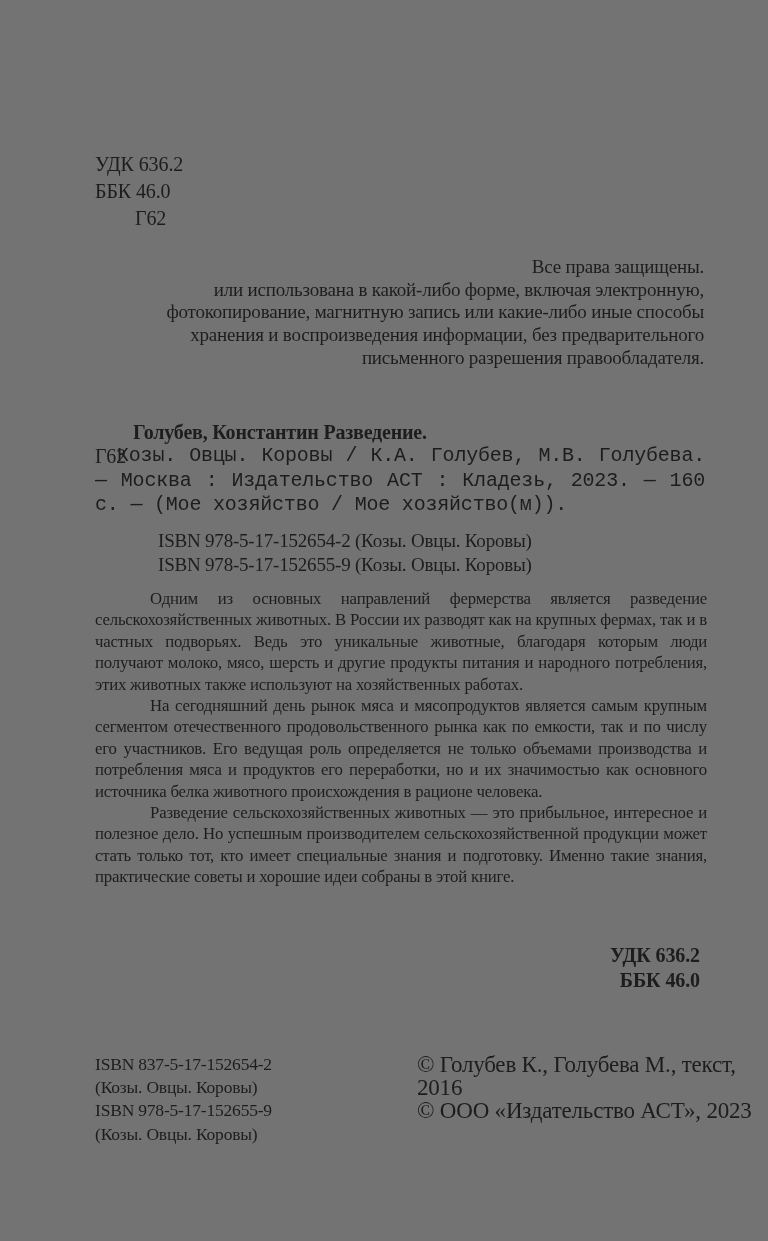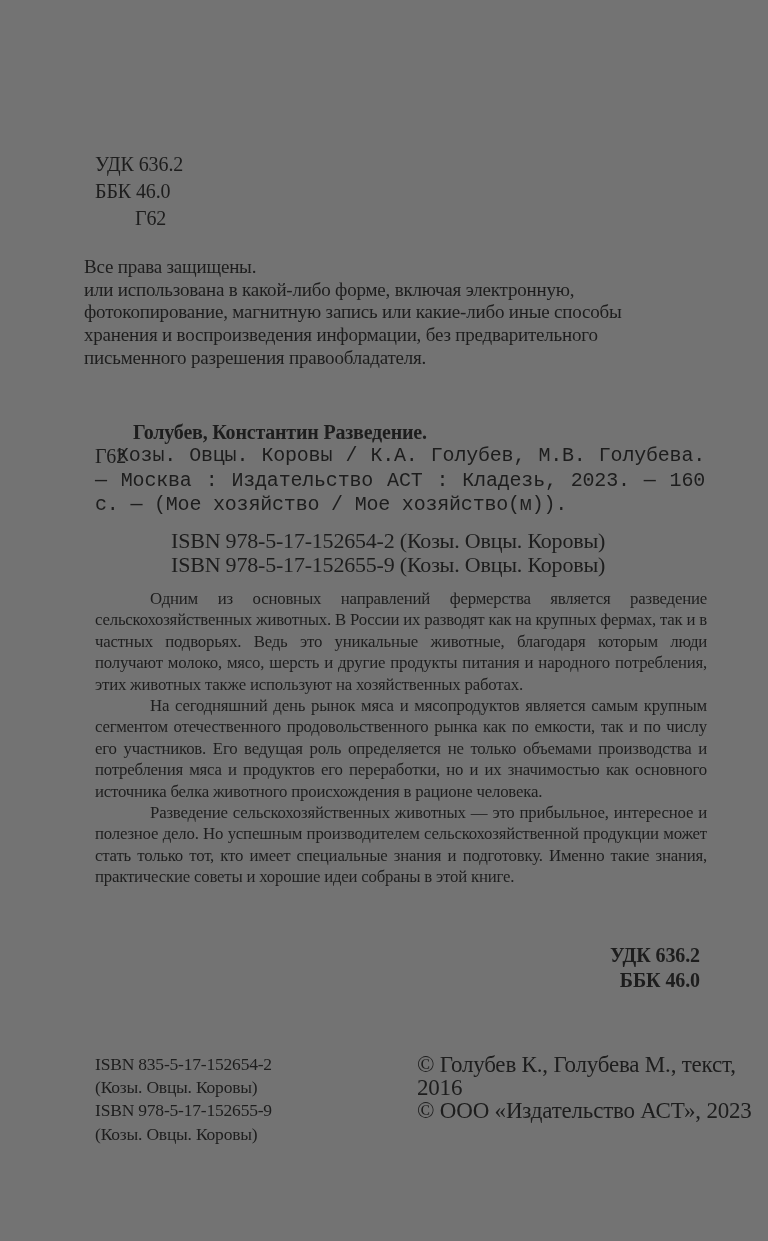--- a/index.html
+++ b/index.html
@@ -7,30 +7,30 @@
   body {
     width:768px; height:1241px;
     font-family:"Liberation Serif","DejaVu Serif",serif;
     color:#1d1d1d;
   }
   .page { position:relative; width:768px; height:1241px; background:#737373; overflow:hidden; }
 
   .top-codes { position:absolute; left:95px; top:151px; font-size:20px; line-height:27px; letter-spacing:-0.1px; }
   .top-codes .indent { padding-left:40px; }
 
-  .rights { position:absolute; left:84px; top:256px; width:620px; text-align:left;
+  .rights { position:absolute; left:84px; top:256px; width:620px; text-align:right;
             font-size:19px; line-height:22.7px; letter-spacing:-0.2px; }
 
   .bib { position:absolute; left:95px; top:420px; width:610px; font-size:20px; line-height:24.4px; letter-spacing:-0.2px; }
   .bib .author { font-weight:bold; margin-left:38px; }
   .bib .entry { position:relative; }
   .bib .entry .code { position:absolute; left:0; top:0; }
   .bib .entry p { text-indent:22px; text-align:justify;font-family:Liberation Mono, monospace; }
 
-  .isbns { position:absolute; left:171px; top:529px; font-size:22px; line-height:23.5px; letter-spacing:-0.2px; }
+  .isbns { position:absolute; left:158px; top:529px; font-size:19px; line-height:23.5px; letter-spacing:-0.2px; }
 
   .annotation { position:absolute; left:95px; top:588px; width:612px;
                 font-size:16.8px; line-height:21.4px; text-align:justify; letter-spacing:-0.2px; }
   .annotation p { text-indent:55px; }
 
   .codes-right { position:absolute; right:68px; top:943px; text-align:right;
                  font-weight:bold; font-size:20px; line-height:25px; letter-spacing:-0.1px; }
 
   .footer-left  { position:absolute; left:95px;  top:1053px; font-size:17.5px; line-height:23.2px; letter-spacing:-0.2px; }
   .footer-right { position:absolute; left:417px; top:1053px; font-size:23px; line-height:23.2px; letter-spacing:-0.2px; }
@@ -72,21 +72,21 @@
     <p>На сегодняшний день рынок мяса и мясопродуктов является самым крупным сегментом отечественного продовольственного рынка как по емкости, так и по числу его участников. Его ведущая роль определяется не только объемами производства и потребления мяса и продуктов его переработки, но и их значимостью как основного источника белка животного происхождения в рационе человека.</p>
     <p>Разведение сельскохозяйственных животных — это прибыльное, интересное и полезное дело. Но успешным производителем сельскохозяйственной продукции может стать только тот, кто имеет специальные знания и подготовку. Именно такие знания, практические советы и хорошие идеи собраны в этой книге.</p>
   </div>
 
   <div class="codes-right">
     <div>УДК 636.2</div>
     <div>ББК 46.0</div>
   </div>
 
   <div class="footer-left">
-    <div>ISBN 835-5-17-152654-2</div>
+    <div>ISBN 837-5-17-152654-2</div>
     <div>(Козы. Овцы. Коровы)</div>
     <div>ISBN 978-5-17-152655-9</div>
     <div>(Козы. Овцы. Коровы)</div>
   </div>
 
   <div class="footer-right">
     <div>© Голубев К., Голубева М., текст, 2016</div>
     <div>© ООО «Издательство АСТ», 2023</div>
   </div>
 

